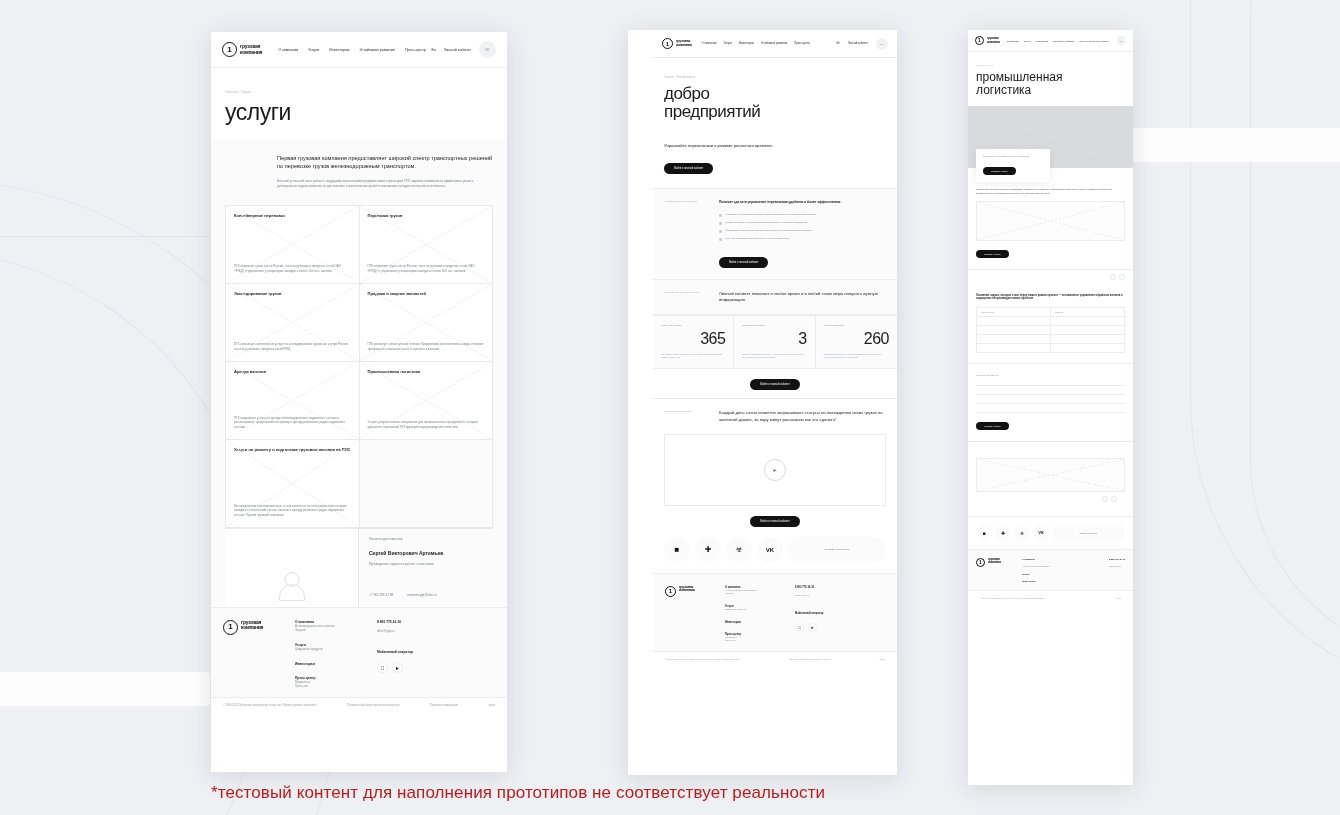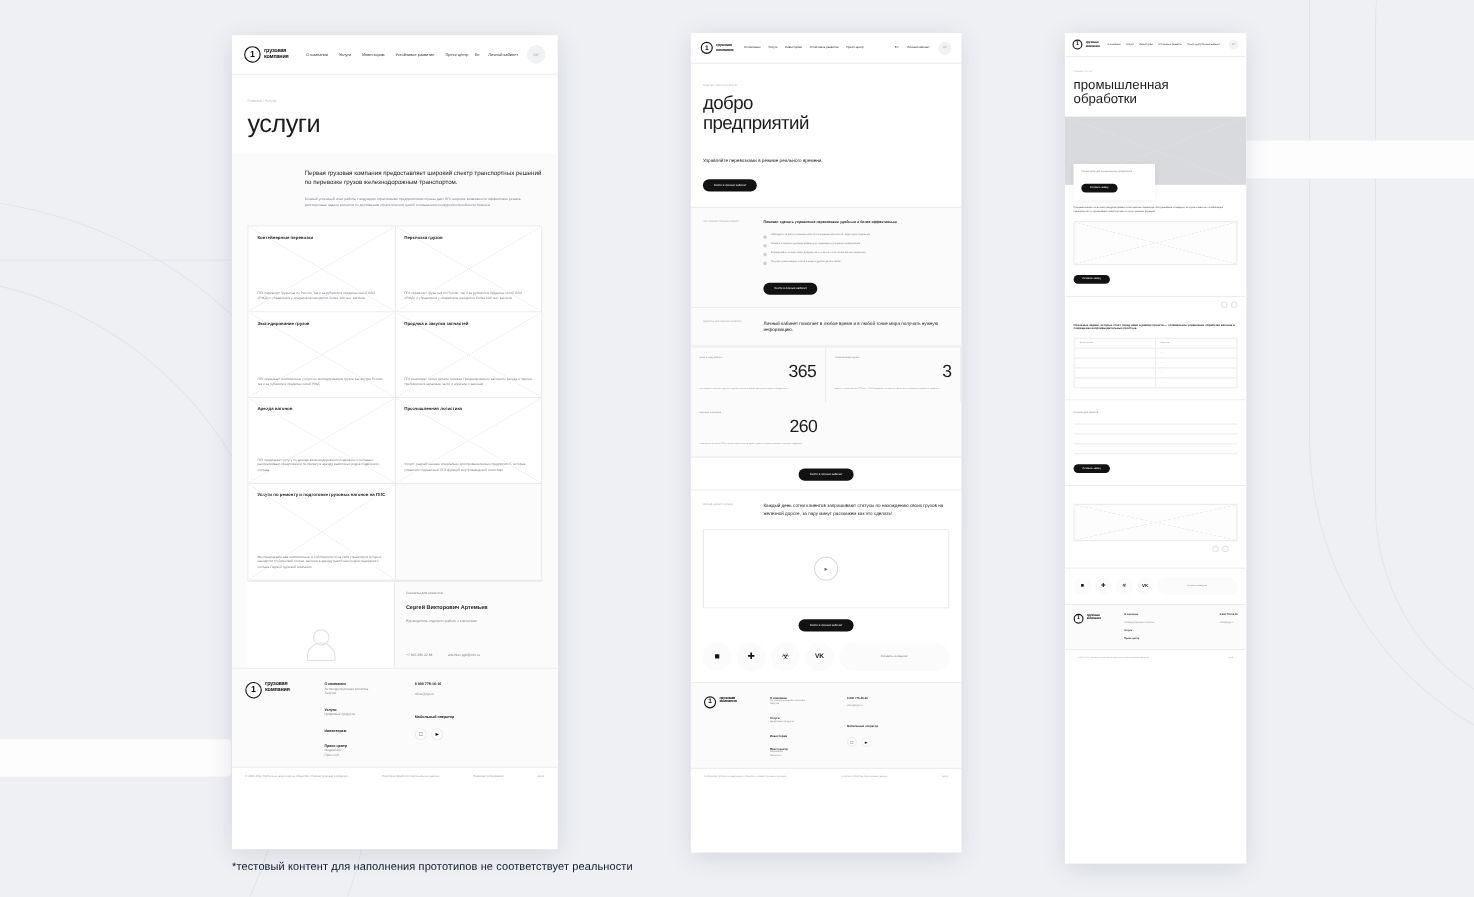--- a/index.html
+++ b/index.html
@@ -23,21 +23,21 @@
   .wb3 { right: 0; top: 128px; width: 230px; height: 34px; background: #fdfdfe; border-radius: 4px 0 0 4px; }
 
   
   .mock {
     position: absolute;
     background: #ffffff;
     box-shadow: 0 4px 22px rgba(40,48,70,.13);
     overflow: hidden;
   }
   .m1 { left: 211px; top: 32px; width: 296px; height: 740px; }
-  .m2 { left: 628px; top: 30px; width: 246px; height: 745px; }
+  .m2 { left: 628px; top: 30px; width: 269px; height: 745px; padding-left: 25px; }
   .m3 { left: 968px; top: 30px; width: 165px; height: 755px; }
 
   
   .nav { display: flex; align-items: center; border-bottom: 1px solid #ececec; }
   .m1 .nav { height: 36px; padding: 0 11px; }
   .m2 .nav { height: 28px; padding: 0 9px; }
   .m3 .nav { height: 22px; padding: 0 7px; }
 
   .logo { display: flex; align-items: center; gap: 3px; }
   .logo .lmark {
@@ -155,21 +155,21 @@
   .m2 .footbar { font-size: 2.1px; }
   .m3 .footbar { font-size: 1.8px; }
 
   
   .hero2 { padding: 18px 11px 14px; }
   .band { background: #fbfbfc; border-top: 1px solid #ececec; border-bottom: 1px solid #ececec; padding: 11px; display: flex; gap: 9px; }
   .band .lbl { width: 46px; flex: none; color: #a7acb4; font-size: 2.4px; line-height: 1.5; }
   .feat { display: flex; gap: 4px; margin-bottom: 4px; }
   .feat .dot { width: 2.6px; height: 2.6px; border-radius: 50%; background: #c9ccd2; flex: none; margin-top: 1.3px; }
   .feat .ft { color: #7b8089; font-size: 2.3px; line-height: 1.5; }
-  .stats { display: grid; grid-template-columns: 1fr 1fr; border-top: 1px solid #ececec; border-bottom: 1px solid #ececec; background: #fbfbfc; }
+  .stats { display: grid; grid-template-columns: 1fr 1fr 1fr; border-top: 1px solid #ececec; border-bottom: 1px solid #ececec; background: #fbfbfc; }
   .stat { padding: 8px 8px 10px; border-right: 1px solid #ececec; }
   .stat:last-child { border-right: none; }
   .stat .sl { color: #8a8f97; font-size: 2.3px; }
   .stat .sv { font-size: 16px; font-weight: 400; color: #1b1b1b; text-align: right; letter-spacing: -.5px; margin: 4px 0 5px; }
   .stat .sd { color: #9aa0a8; font-size: 1.9px; line-height: 1.5; }
   .videobox { margin: 0 11px 10px; border: 1px solid #ececec; height: 72px; display: flex; align-items: center; justify-content: center; background: #fff; }
   .playring { width: 22px; height: 22px; border-radius: 50%; border: 1px solid #d8dade; display: flex; align-items: center; justify-content: center; }
   .playring:after { content: "▸"; font-size: 6px; color: #6f747c; }
   .socials { display: flex; gap: 5px; padding: 10px 11px; align-items: center; }
   .soc { width: 26px; height: 26px; border-radius: 50%; background: #fbfbfc; display: flex; align-items: center; justify-content: center; color: #141414; font-size: 8px; }
@@ -188,21 +188,21 @@
   .m3 .table .tr { display: flex; border-bottom: 1px solid #ececec; }
   .m3 .table .tr:last-child { border-bottom: none; }
   .m3 .table .td { flex: 1; padding: 3px 4px; font-size: 1.8px; color: #8a8f97; border-right: 1px solid #ececec; }
   .m3 .table .td:last-child { border-right: none; }
   .m3 .socials { padding: 8px; gap: 3px; }
   .m3 .soc { width: 16px; height: 16px; font-size: 5px; }
   .m3 .socmsg { height: 16px; font-size: 1.8px; }
 
   .caption {
     position: absolute; left: 211px; top: 783px;
-    font-size: 10px; color: #0f172a; letter-spacing: .1px;
+    font-size: 17px; color: #b91c1c; letter-spacing: .1px;
   }
 </style>
 </head>
 <body>
 
 <div class="stage">
 
   <div class="swoosh sw1"></div>
   <div class="swoosh sw2"></div>
   <div class="swoosh sw3"></div>
@@ -514,21 +514,21 @@
       </div>
       <div class="navright">
         <span>Личный кабинет</span>
         <div class="avatar">ЛКГ</div>
       </div>
     </div>
 
     <div class="hero3">
       <div class="crumbs">Главная / Услуги</div>
       <h1 class="big" style="margin-top:5px">промышленная</h1>
-      <h1 class="big">обработки</h1>
+      <h1 class="big">логистика</h1>
     </div>
 
     <div class="graybox">
       <div class="x-cross" style="opacity:.55"></div>
       <div class="whitecard">
         <div class="small">Специалисты для промышленных предприятий</div>
         <div class="btn-dark" style="margin-top:5px">Оставить заявку</div>
       </div>
     </div>
 

